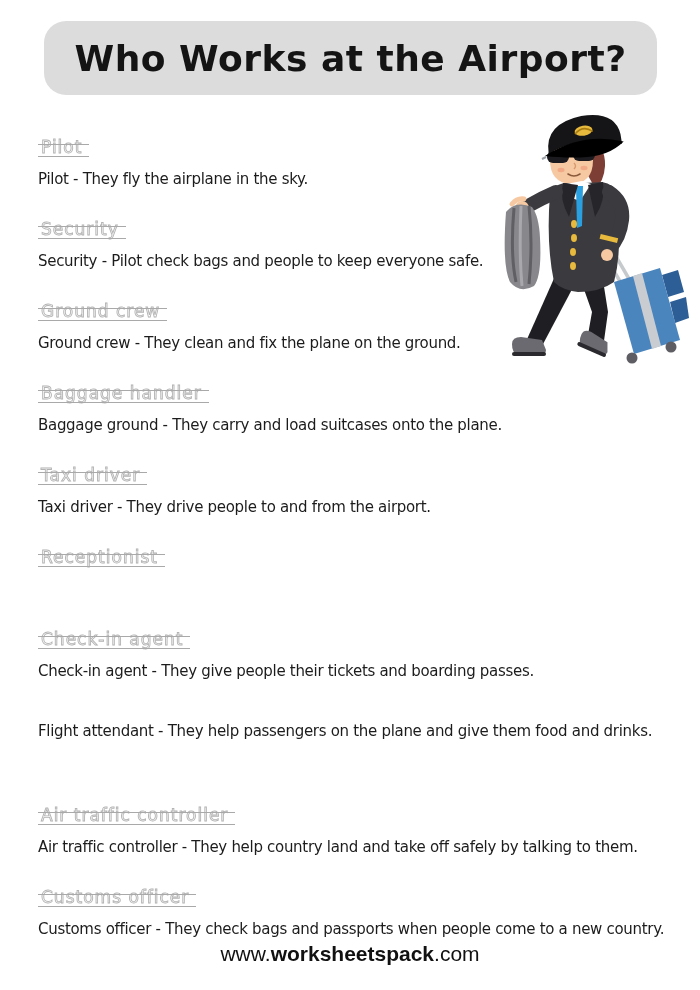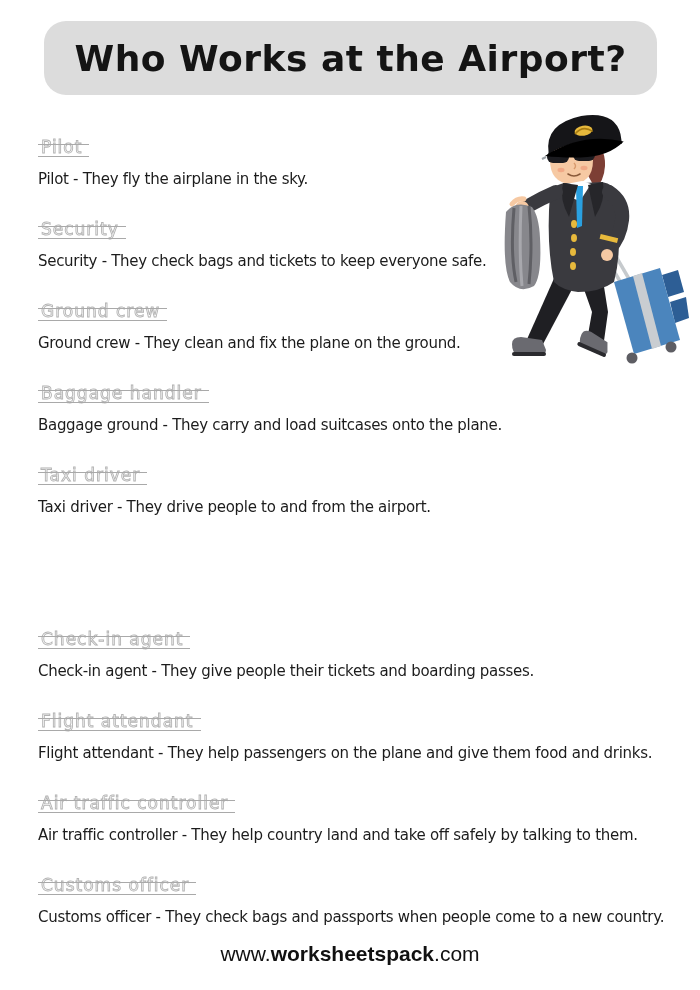--- a/index.html
+++ b/index.html
@@ -145,48 +145,48 @@
   </svg>
 
   <div class="jobs" id="job-list">
     <div class="job">
       <div class="trace-row"><span class="trace">Pilot</span></div>
       <div class="desc">Pilot - They fly the airplane in the sky.</div>
     </div>
 
     <div class="job">
       <div class="trace-row"><span class="trace">Security</span></div>
-      <div class="desc">Security - They check bags and tickets to keep everyone safe.</div>
+      <div class="desc">Security - Pilot check bags and people to keep everyone safe.</div>
     </div>
 
     <div class="job">
       <div class="trace-row"><span class="trace">Ground crew</span></div>
       <div class="desc">Ground crew - They clean and fix the plane on the ground.</div>
     </div>
 
     <div class="job">
       <div class="trace-row"><span class="trace">Baggage handler</span></div>
       <div class="desc">Baggage ground - They carry and load suitcases onto the plane.</div>
     </div>
 
     <div class="job">
       <div class="trace-row"><span class="trace">Taxi driver</span></div>
       <div class="desc">Taxi driver - They drive people to and from the airport.</div>
     </div>
 
     <div class="job">
+      <div class="trace-row"><span class="trace">Receptionist</span></div>
     </div>
 
     <div class="job">
       <div class="trace-row"><span class="trace">Check-in agent</span></div>
       <div class="desc">Check-in agent - They give people their tickets and boarding passes.</div>
     </div>
 
     <div class="job">
-      <div class="trace-row"><span class="trace">Flight attendant</span></div>
       <div class="desc">Flight attendant - They help passengers on the plane and give them food and drinks.</div>
     </div>
 
     <div class="job">
       <div class="trace-row"><span class="trace">Air traffic controller</span></div>
       <div class="desc">Air traffic controller - They help country land and take off safely by talking to them.</div>
     </div>
 
     <div class="job">
       <div class="trace-row"><span class="trace">Customs officer</span></div>

